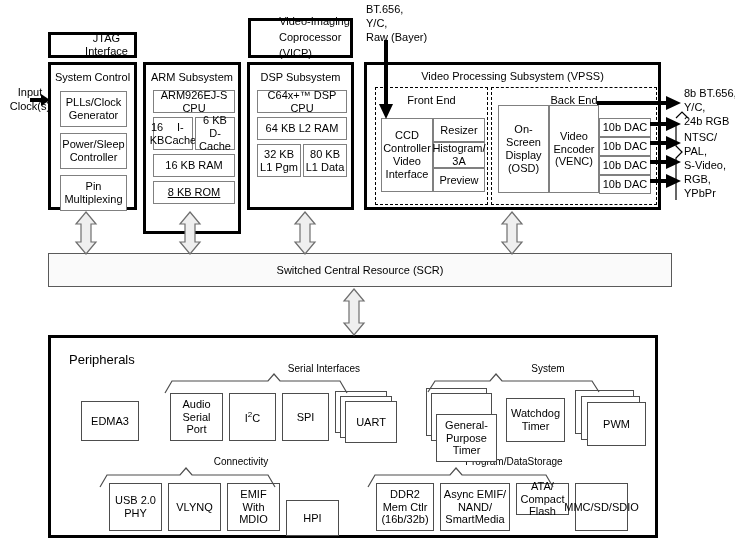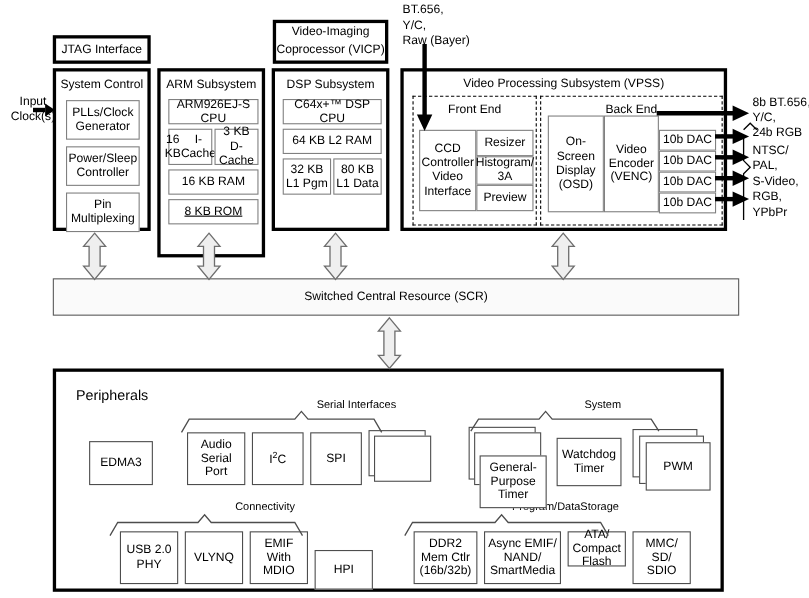--- a/index.html
+++ b/index.html
@@ -12,20 +12,21 @@
     overflow: hidden;
   }
   #root { position: relative; width: 735px; height: 544px; }
 
   .abs { position: absolute; box-sizing: border-box; }
 
   
   .blk-heavy {
     border: 3px solid #000;
     background: #fff;
+    padding-left: 28px;
   }
   
   .blk-thin {
     border: 1px solid #808080;
     background: #fff;
   }
   
   .blk-plain {
     border: 1px solid #4d4d4d;
     background: #fff;
@@ -102,21 +103,21 @@
   <div class="abs blk-heavy" style="left:143px; top:62px; width:98px; height:172px;">
     <div class="t11 lbl-top" style="top:6px;">ARM Subsystem</div>
     <div class="abs blk-thin ctr t11" style="left:7px; top:25px; width:82px; height:23px;">
       <span>ARM926EJ-S CPU</span>
     </div>
     <div class="abs blk-thin ctr t11" style="left:7px; top:52px; width:40px; height:33px; flex-direction:row;">
       <span>16 KB</span>
       <span>I-Cache</span>
     </div>
     <div class="abs blk-thin ctr t11" style="left:49px; top:52px; width:40px; height:33px; flex-direction:column;">
-      <span>3 KB</span>
+      <span>6 KB</span>
       <span>D-Cache</span>
     </div>
     <div class="abs blk-thin ctr t11" style="left:7px; top:89px; width:82px; height:23px;">
       <span>16 KB RAM</span>
     </div>
     <div class="abs blk-thin ctr t11" style="left:7px; top:116px; width:82px; height:23px;text-decoration:underline;">
       <span>8 KB ROM</span>
     </div>
   </div>
 
@@ -226,20 +227,23 @@
     <div class="abs blk-plain ctr t11" style="left:178px; top:55px; width:47px; height:48px;">
       <span>I<span class="sub">2</span>C</span>
     </div>
     <div class="abs blk-plain ctr t11" style="left:231px; top:55px; width:47px; height:48px;">
       <span>SPI</span>
     </div>
 
     <div class="stack-wrap" style="left:284px; top:53px; width:62px; height:52px;">
       <div class="shadow-box" style="left:0px; top:0px; width:50px; height:40px;"></div>
       <div class="shadow-box" style="left:5px; top:5px; width:50px; height:40px;"></div>
+      <div class="shadow-box ctr t11" style="left:10px; top:10px; width:50px; height:40px;">
+        <span>UART</span>
+      </div>
     </div>
 
     <div class="stack-wrap" style="left:375px; top:50px; width:72px; height:58px;">
       <div class="shadow-box" style="left:0px; top:0px; width:59px; height:46px;"></div>
       <div class="shadow-box" style="left:5px; top:5px; width:59px; height:46px;"></div>
       <div class="shadow-box ctr t11" style="left:10px; top:10px; width:59px; height:46px; flex-direction:column;margin-top:16px;">
         <span>General-</span>
         <span>Purpose</span>
         <span>Timer</span>
       </div>
@@ -280,21 +284,21 @@
     <div class="abs blk-plain ctr t11" style="left:389px; top:145px; width:70px; height:48px; flex-direction:column;">
       <span>Async EMIF/</span>
       <span>NAND/</span>
       <span>SmartMedia</span>
     </div>
     <div class="abs blk-plain ctr t11" style="left:465px; top:145px; width:53px; height:32px; flex-direction:column;">
       <span>ATA/</span>
       <span>Compact</span>
       <span>Flash</span>
     </div>
-    <div class="abs blk-plain ctr t11" style="left:524px; top:145px; width:53px; height:48px; flex-direction:column;">
+    <div class="abs blk-plain ctr t11" style="left:524px; top:145px; width:53px; height:48px; flex-direction:row;">
       <span>MMC/</span>
       <span>SD/</span>
       <span>SDIO</span>
     </div>
   </div>
 
   <svg class="overlay" viewBox="0 0 735 544">
     <defs>
       <marker id="solidArrowR" markerWidth="9" markerHeight="9" refX="0" refY="4.5" orient="auto">
         <path d="M0,0.5 L8.5,4.5 L0,8.5 z" fill="#000"></path>

